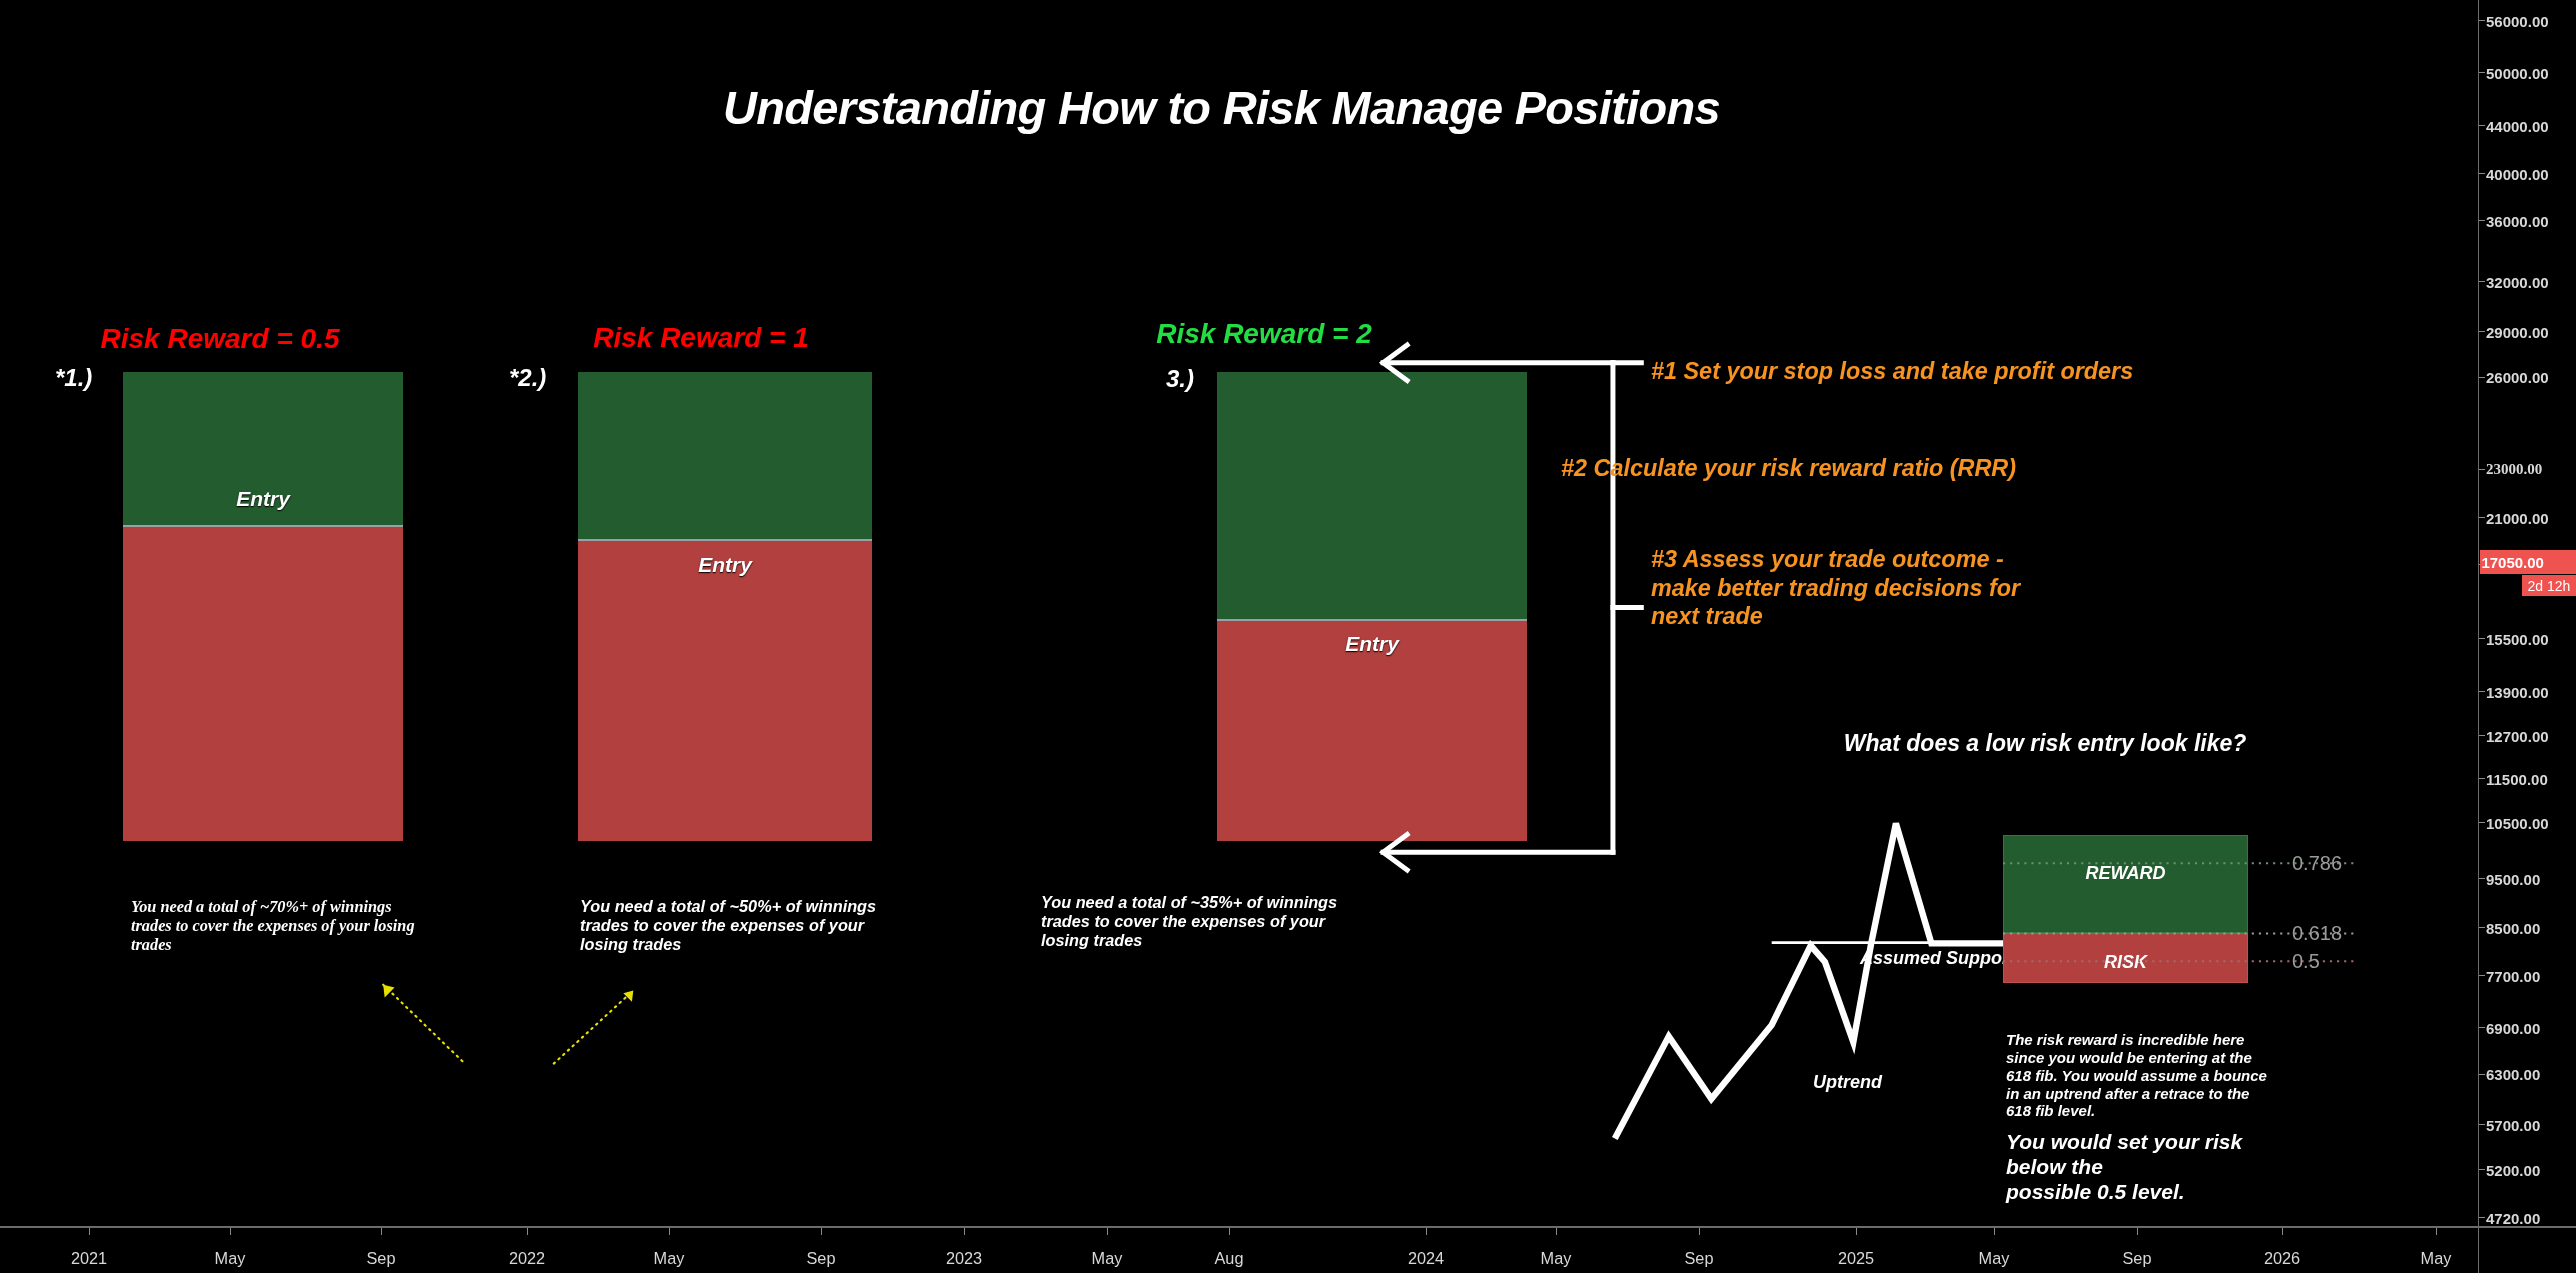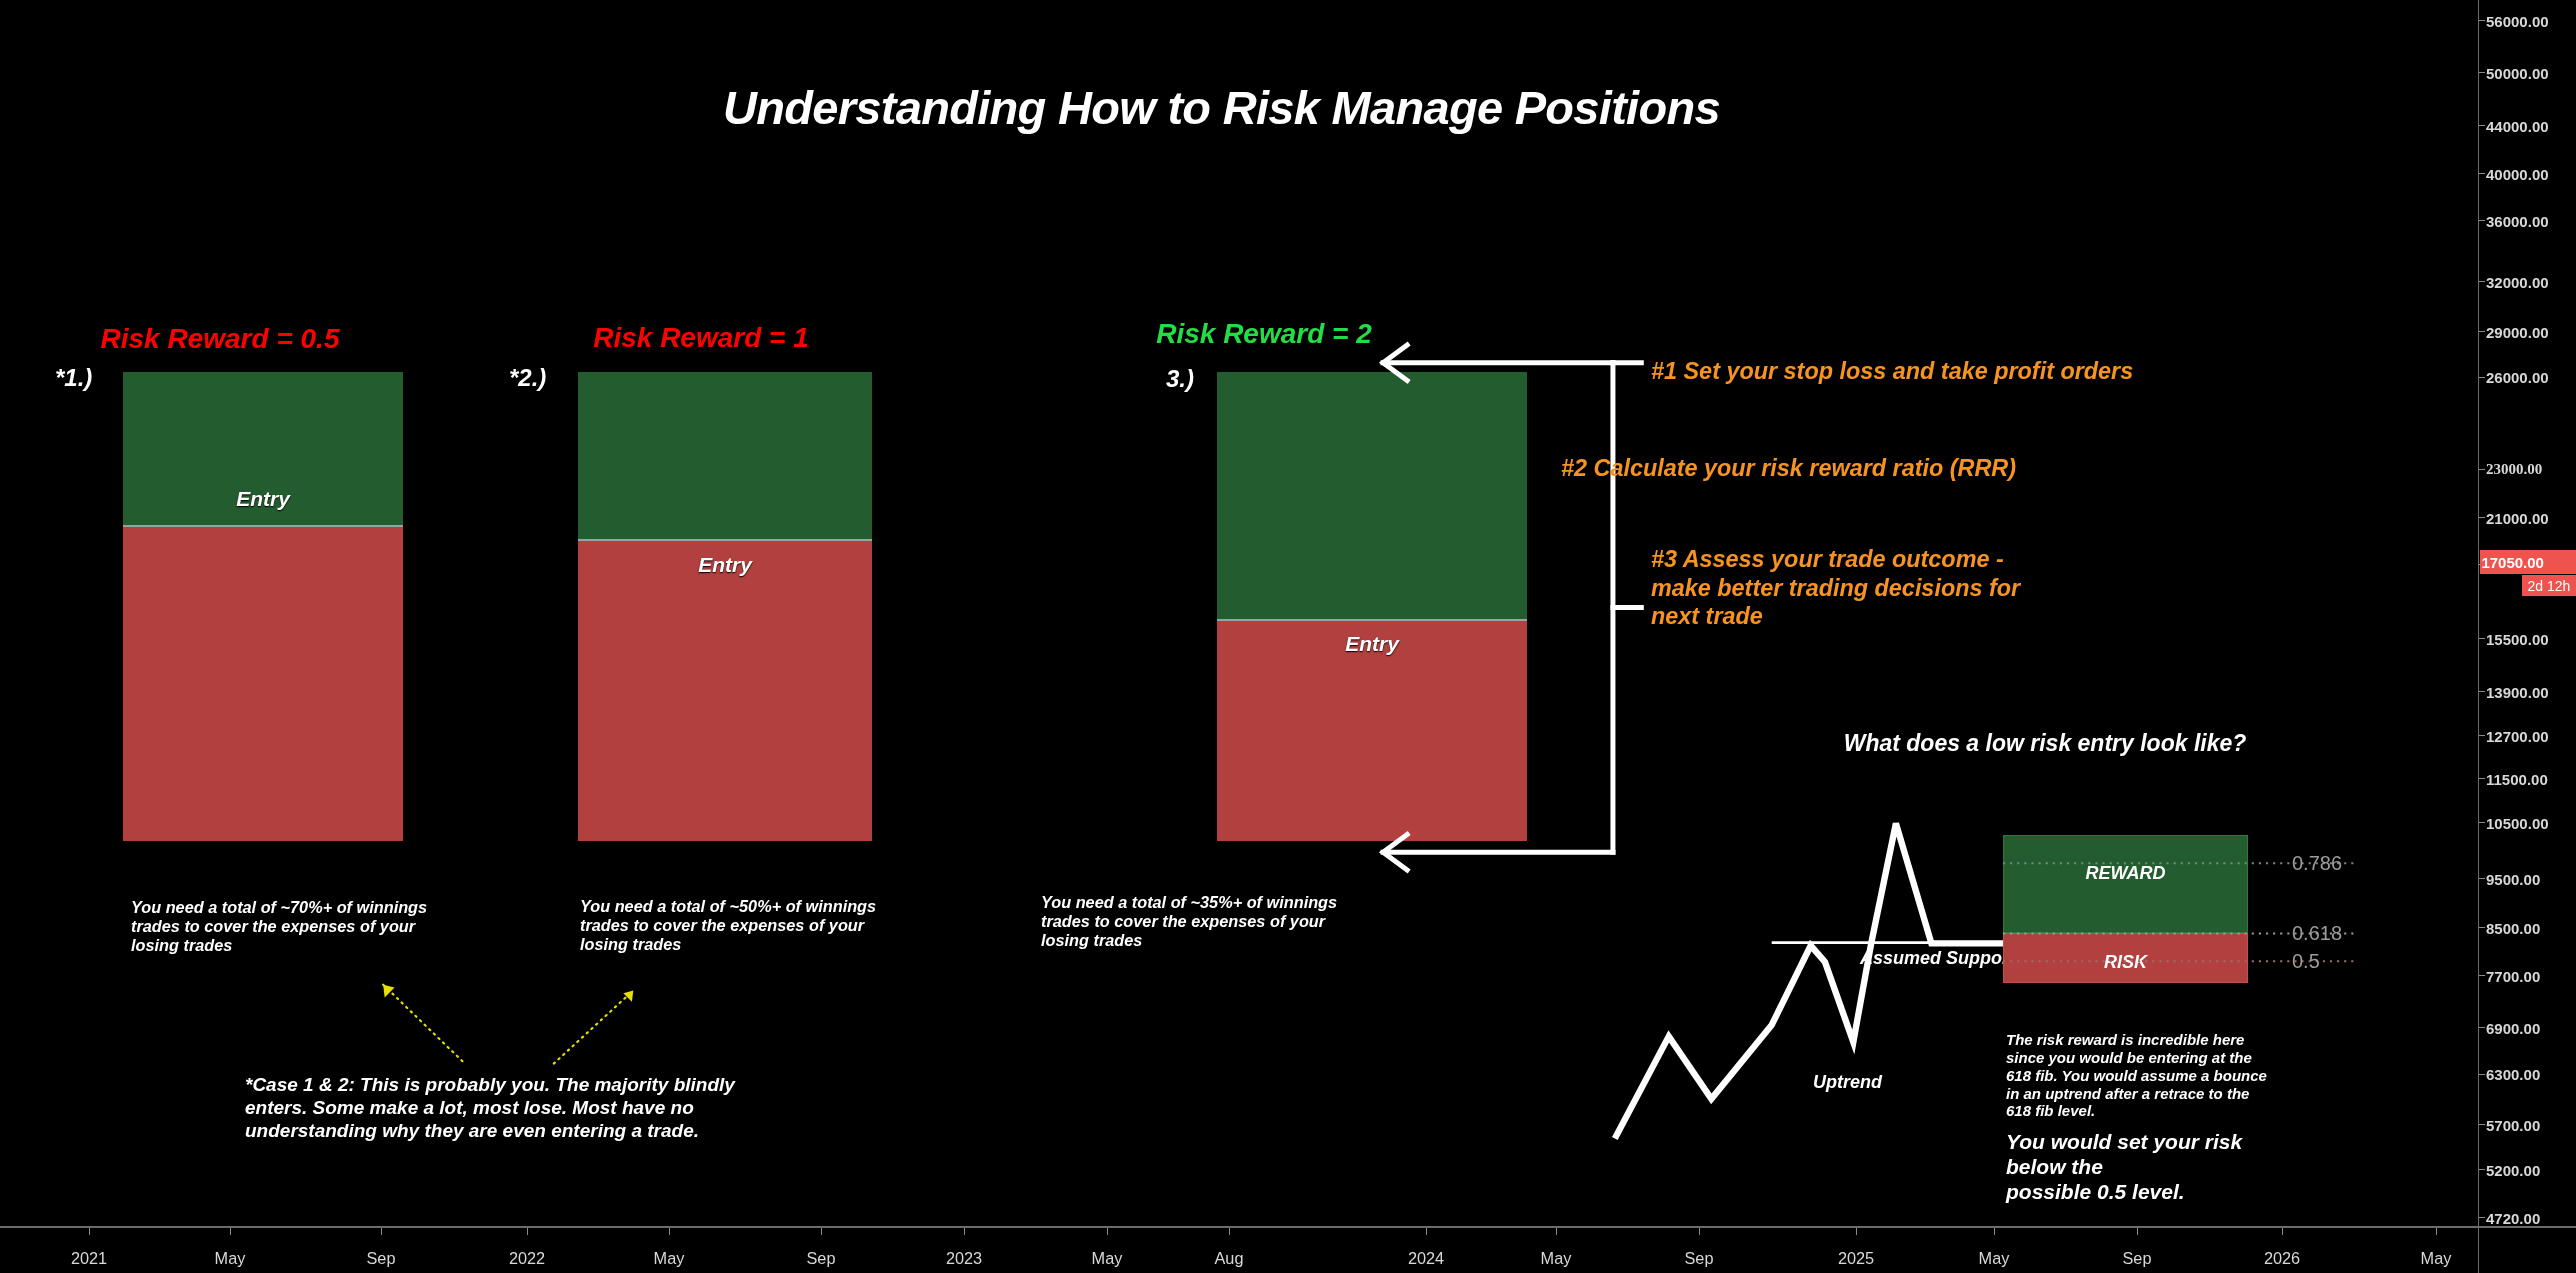--- a/index.html
+++ b/index.html
@@ -85,21 +85,21 @@
   <div id="page-title">Understanding How to Risk Manage Positions</div>
 
   <div class="bar-group" style="left:0;top:0;width:497px;height:994px;">
     <div class="rr-heading" style="left: 0px; top: 323px; width: 440px; color: rgb(255, 0, 0);">Risk Reward = 0.5</div>
     <div class="bar-index" style="left:55px;top:364px;">*1.)</div>
     <div class="bar-box" style="left:123px;top:372px;width:280px;height:469px;">
       <div class="bar-green" style="height:33%;"></div>
       <div class="bar-red" style="height:67%;"></div>
       <div class="entry-label" style="top:115px;">Entry</div>
     </div>
-    <div class="bar-caption" style="left:131px;top:898px;">You need a total of ~70%+ of winnings trades to cover the expenses of your losing trades</div>
+    <div class="bar-caption" style="left:131px;top:898px;font-family:Liberation Serif, serif;">You need a total of ~70%+ of winnings trades to cover the expenses of your losing trades</div>
   </div>
 
   <div class="bar-group" style="left:454px;top:0;width:497px;height:994px;">
     <div class="rr-heading" style="left: 27px; top: 322px; width: 440px; color: rgb(255, 0, 0);">Risk Reward = 1</div>
     <div class="bar-index" style="left:55px;top:364px;">*2.)</div>
     <div class="bar-box" style="left:124px;top:372px;width:294px;height:469px;">
       <div class="bar-green" style="height:36%;"></div>
       <div class="bar-red" style="height:64%;"></div>
       <div class="entry-label" style="top:181px;">Entry</div>
     </div>
@@ -139,21 +139,20 @@
     <g stroke="#e8e000" stroke-width="3" fill="none" stroke-dasharray="2 7" stroke-linecap="round">
       <line x1="20" y1="12" x2="135" y2="123"></line>
       <line x1="260" y1="123" x2="372" y2="20"></line>
     </g>
     <g fill="#e8e000">
       <polygon points="20,12 36,16 22,30"></polygon>
       <polygon points="372,20 358,24 370,36"></polygon>
     </g>
   </svg>
 
-  <div id="case-note">*Case 1 &amp; 2: This is probably you. The majority blindly enters. Some make a lot, most lose. Most have no understanding why they are even entering a trade.</div>
 
   <div id="lowrisk-title">What does a low risk entry look like?</div>
 
   <svg style="position:absolute;left:1612px;top:795px;width:582px;height:355px;overflow:visible;" viewBox="0 0 820 500" width="582" height="355">
     <polyline points="4,484 80,340 140,428 225,324 280,212 300,235 340,348 365,210 400,40 450,209 770,209" fill="none" stroke="#ffffff" stroke-width="9" stroke-linejoin="miter" stroke-linecap="butt"></polyline>
     <line x1="225" y1="208" x2="820" y2="208" stroke="#ffffff" stroke-width="4"></line>
   </svg>
 
   <div class="zz-label" style="left:1813px;top:1072px;">Uptrend</div>
   <div class="zz-label" style="left:1860px;top:948px;">Assumed Support</div>

